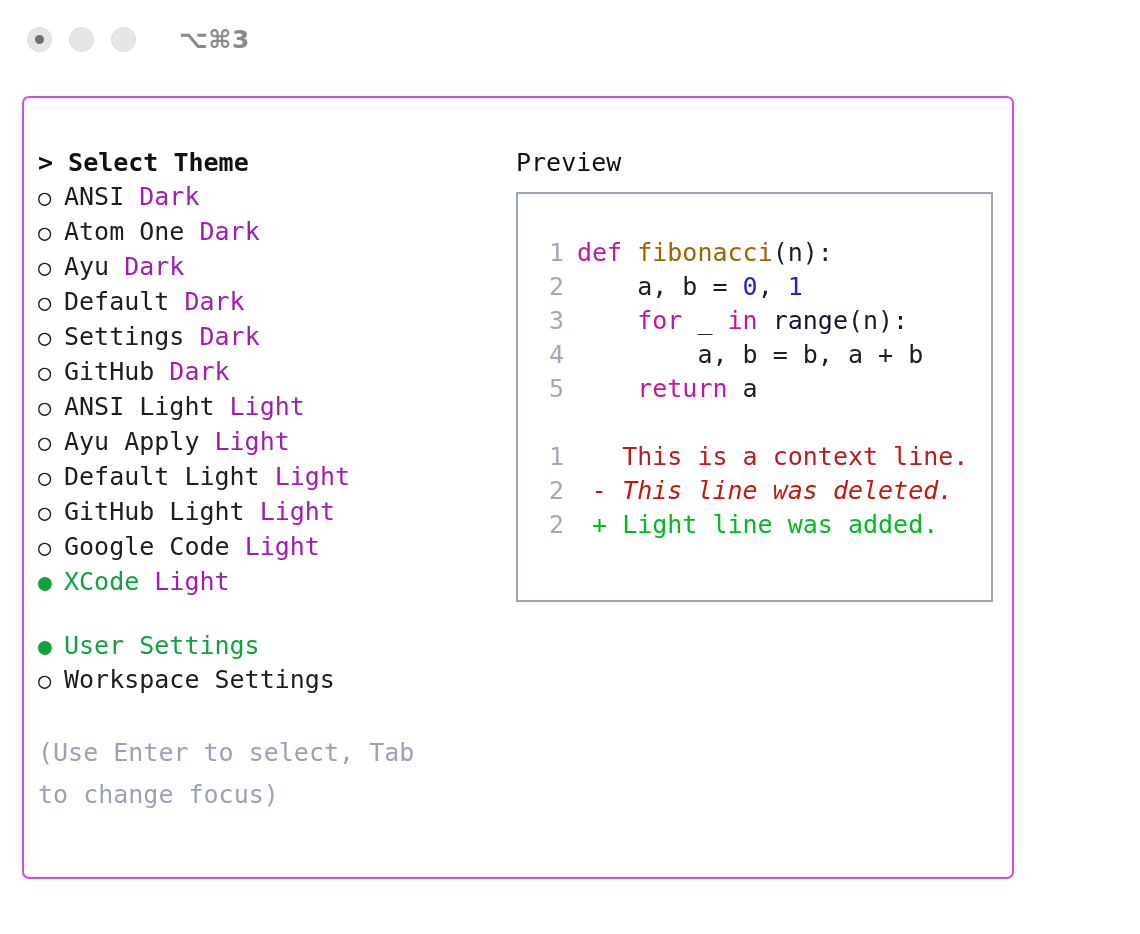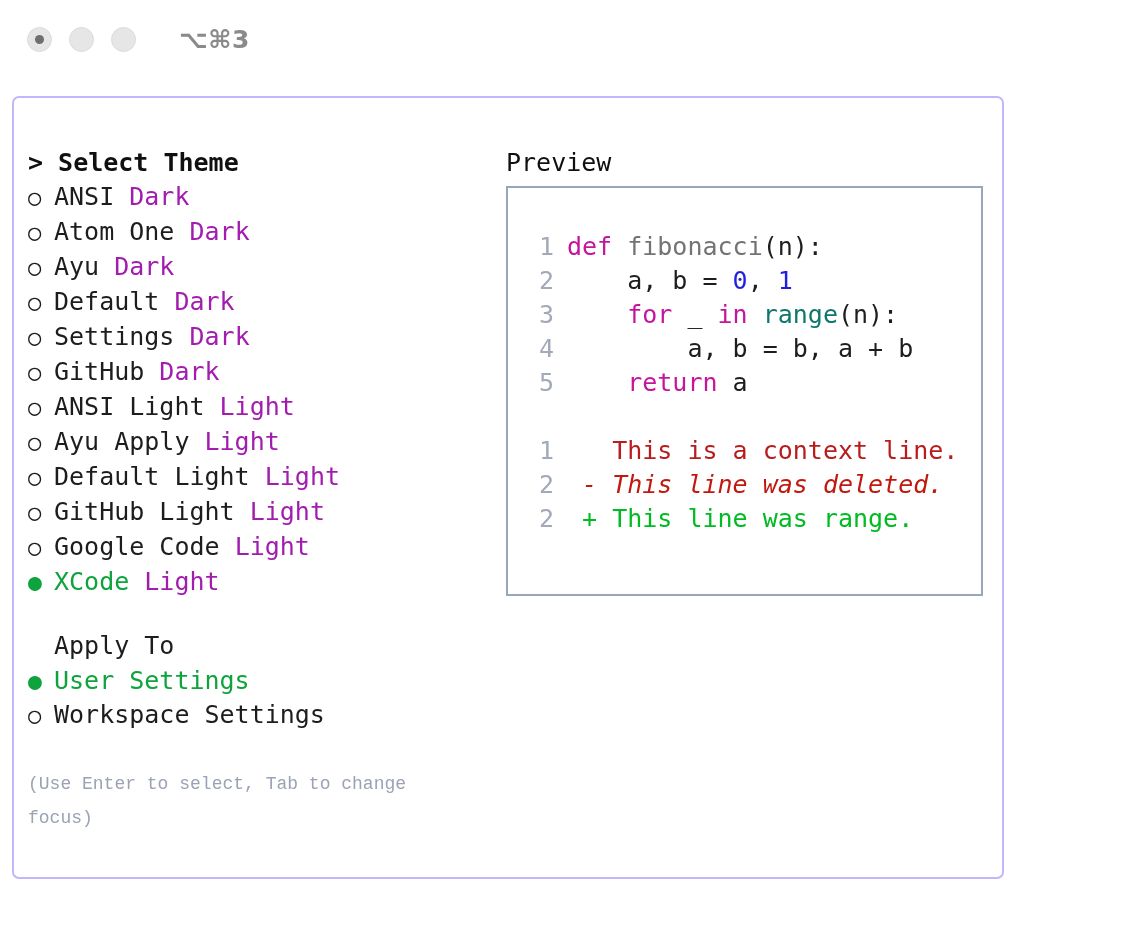--- a/index.html
+++ b/index.html
@@ -47,25 +47,25 @@
     font-size: 25px;
     font-weight: 700;
     color: #8a8a8a;
     letter-spacing: 0.5px;
     font-family: "DejaVu Sans", "Liberation Sans", sans-serif;
   }
 
   
   .card {
     position: absolute;
-    left: 12px;
+    left: 22px;
     top: 96px;
     width: 992px;
     height: 783px;
-    border: 2px solid #c4b5fd;
+    border: 2px solid #d946ef;
     border-radius: 7px;
     background: #ffffff;
   }
 
   .card-inner {
     display: flex;
     padding: 48px 0 0 14px;
   }
 
   .left-pane { width: 468px; flex: 0 0 468px; }
@@ -77,21 +77,21 @@
     font-weight: 700;
     color: #101010;
     line-height: 34px;
     white-space: pre;
   }
   .preview-title {
     font-size: 25px;
     font-weight: 400;
     color: #101010;
     line-height: 34px;
-    margin-bottom: 6px;
+    margin-bottom: 12px;
   }
 
   .opt {
     display: flex;
     align-items: baseline;
     line-height: 34px;
     font-size: 25px;
     white-space: pre;
   }
   .marker {
@@ -112,26 +112,25 @@
     line-height: 34px;
     font-size: 25px;
     color: #1d1d1d;
     white-space: pre;
   }
 
   .spacer-sm { height: 30px; }
   .spacer-md { height: 34px; }
 
   .hint {
-    font-size: 18px;
-    line-height: 34px;
+    font-size: 25px;
+    line-height: 42px;
     color: #9aa2b4;
     width: 420px;
     white-space: pre-wrap;
-    font-family: Liberation Mono, monospace;
   }
 
   
   .preview-box {
     width: 477px;
     height: 410px;
     border: 2px solid #9ba6b8;
     background: #ffffff;
     padding: 42px 0 0 14px;
   }
@@ -147,22 +146,22 @@
     display: inline-block;
     width: 32px;
     flex: 0 0 32px;
     text-align: right;
     color: #a2aab9;
     margin-right: 13px;
   }
   .code-body { white-space: pre; }
 
   .tok-kw   { color: #c4169c; margin-top: 43px; }
-  .tok-fn   { color: #737373; }
-  .tok-call { color: #0f766e; }
+  .tok-fn   { color: #a16207; }
+  .tok-call { color: #0f172a; }
   .tok-num  { color: #1f1fdd; }
   .tok-txt  { color: #1d1d1d; }
 
   .diff-ctx { color: #b91c1c; }
   .diff-del { color: #c01a10; font-style: italic; }
   .diff-add { color: #00bb22; }
 
   .blank-line { height: 34px; }
 </style>
 </head>
@@ -198,24 +197,20 @@
             <div class="opt"><span class="marker">○</span><span class="opt-label">ANSI Light</span><span class="opt-tag"> Light</span></div>
             <div class="opt"><span class="marker">○</span><span class="opt-label">Ayu Apply</span><span class="opt-tag"> Light</span></div>
             <div class="opt"><span class="marker">○</span><span class="opt-label">Default Light</span><span class="opt-tag"> Light</span></div>
             <div class="opt"><span class="marker">○</span><span class="opt-label">GitHub Light</span><span class="opt-tag"> Light</span></div>
             <div class="opt"><span class="marker">○</span><span class="opt-label">Google Code</span><span class="opt-tag"> Light</span></div>
             <div class="opt selected"><span class="marker sel">●</span><span class="opt-label">XCode</span><span class="opt-tag"> Light</span></div>
           </div>
 
         <div class="spacer-sm"></div>
 
-        <div class="group-title">
-          <span class="marker"> </span>
-          <span>Apply To</span>
-        </div>
 
         <div id="apply-list">
             <div class="opt selected"><span class="marker sel">●</span><span class="opt-label">User Settings</span></div>
             <div class="opt"><span class="marker">○</span><span class="opt-label">Workspace Settings</span></div>
           </div>
 
         <div class="spacer-md"></div>
 
         <div class="hint">(Use Enter to select, Tab to change focus)</div>
       </div>
@@ -228,20 +223,20 @@
               <div class="code-line"><span class="ln">1</span><span class="code-body"><span class="tok-kw">def </span><span class="tok-fn">fibonacci</span><span class="tok-txt">(n):</span></span></div>
               <div class="code-line"><span class="ln">2</span><span class="code-body"><span class="tok-txt">    a, b = </span><span class="tok-num">0</span><span class="tok-txt">, </span><span class="tok-num">1</span></span></div>
               <div class="code-line"><span class="ln">3</span><span class="code-body"><span class="tok-txt">    </span><span class="tok-kw">for</span><span class="tok-txt"> _ </span><span class="tok-kw">in</span><span class="tok-txt"> </span><span class="tok-call">range</span><span class="tok-txt">(n):</span></span></div>
               <div class="code-line"><span class="ln">4</span><span class="code-body"><span class="tok-txt">        a, b = b, a + b</span></span></div>
               <div class="code-line"><span class="ln">5</span><span class="code-body"><span class="tok-txt">    </span><span class="tok-kw">return</span><span class="tok-txt"> a</span></span></div>
             </div>
           <div class="blank-line"></div>
           <div id="diff-block">
               <div class="code-line"><span class="ln">1</span><span class="code-body diff-ctx"><span>  </span><span> This is a context line.</span></span></div>
               <div class="code-line"><span class="ln">2</span><span class="code-body diff-del"><span> -</span><span> This line was deleted.</span></span></div>
-              <div class="code-line"><span class="ln">2</span><span class="code-body diff-add"><span> +</span><span> This line was range.</span></span></div>
+              <div class="code-line"><span class="ln">2</span><span class="code-body diff-add"><span> +</span><span> Light line was added.</span></span></div>
             </div>
         </div>
       </div>
 
     </div>
   </div>
 </div>
 
 </body></html>

